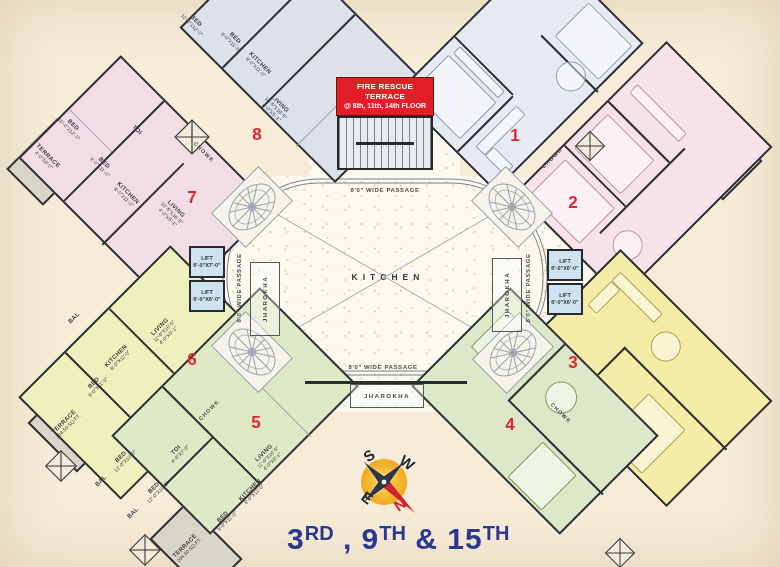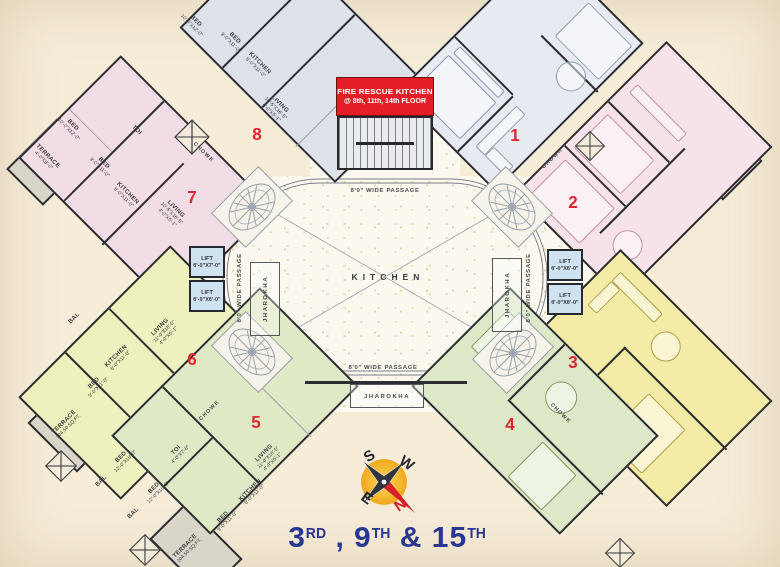--- a/index.html
+++ b/index.html
@@ -76,21 +76,21 @@
   .stairs{position:absolute; left:337px; top:116px; width:96px; height:54px;
           border:2.5px solid #26282c;
           background:repeating-linear-gradient(90deg,#7d838b 0 1px,#e9ebee 1px 7px);}
   .stairs .rail{position:absolute; left:18%; top:24px; width:64%; height:3px; background:#26282c;}
 
   
   .compass{position:absolute; left:338px; top:440px;}
   .floors-title{position:absolute; left:287px; top:520px; width:200px;
                 text-align:center; color:#2a3792; font-weight:800; white-space:pre;
                 font-size:30px; letter-spacing:1px;}
-  .floors-title sup{font-size:14px; position:relative; top:2px; letter-spacing:0;}
+  .floors-title sup{font-size:20px; position:relative; top:2px; letter-spacing:0;}
 
   svg{position:absolute; pointer-events:none;}
 </style>
 </head>
 <body>
 
 <div class="plan">
 
   <div class="marble h"></div>
   <div class="marble v"></div>
@@ -227,21 +227,21 @@
   </div>
   <div class="wall" style="left:305px; top:381px; width:162px; height:3px;"></div>
   <div class="jbracket" style="left:350px; top:384px; width:74px; height:24px;">
     <span class="jtext">JHAROKHA</span>
   </div>
 
   <div class="stairs">
       <div class="rail"></div>
     </div>
   <div class="banner">
-    <div class="b1">FIRE RESCUE KITCHEN</div>
+    <div class="b1">FIRE RESCUE TERRACE</div>
     <div class="b2">@ 8th, 11th, 14th FLOOR</div>
   </div>
 
   <div class="passage" style="left:385px; top:190px;">8'0" WIDE PASSAGE</div>
   <div class="passage" style="left:383px; top:367px;">8'0" WIDE PASSAGE</div>
   <div class="passage vert" style="left:239px; top:288px;">8'0" WIDE PASSAGE</div>
   <div class="passage vert" style="left:528px; top:288px;">8'0" WIDE PASSAGE</div>
   <div class="atrium-label" style="left:388px; top:277px;">KITCHEN</div>
 
   <div class="chowk" style="left:204px; top:152px;">CHOWK</div>

